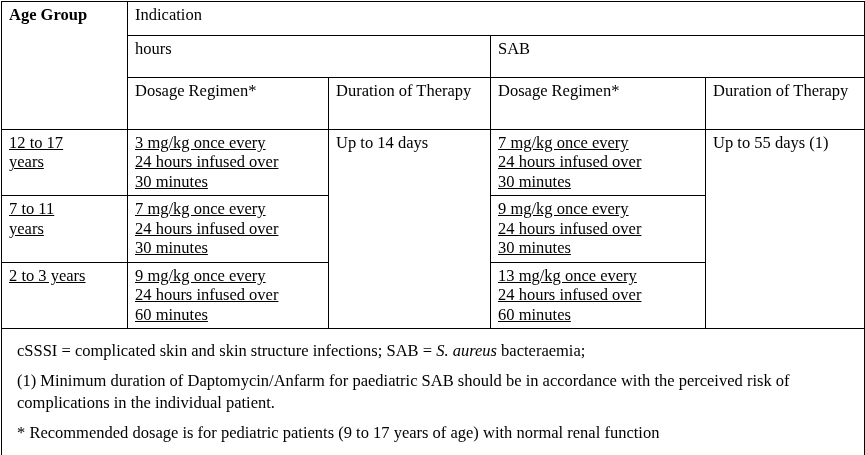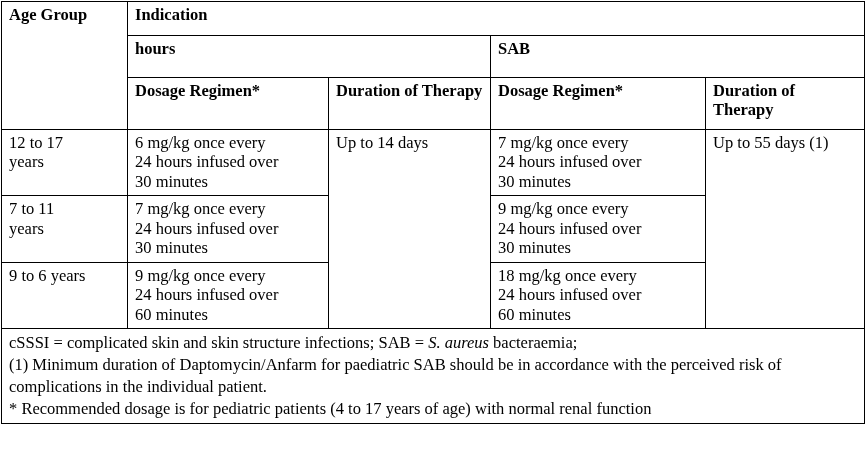--- a/index.html
+++ b/index.html
@@ -35,51 +35,51 @@
     background: #ffffff;
   }
   
   col.c-age      { width: 126px; }
   col.c-cssi-dos { width: 201px; }
   col.c-cssi-dur { width: 162px; }
   col.c-sab-dos  { width: 215px; }
   col.c-sab-dur  { width: 159px; }
 
   .hd {
-    font-weight: bold;
+    font-weight: normal;
   }
   .cell-age {
     vertical-align: middle;
   }
   .cell-agehead {
     vertical-align: middle;
     font-weight: bold;
     margin-left: 8px;
   }
   .cell-dur {
     vertical-align: middle;
     margin-left: 24px;
   }
   .h-indication { height: 26px; }
   .h-ind2 { height: 34px; }
   .h-sub  { height: 44px; margin-top: 33px; }
 
   .pad-ind { padding-top: 2px; padding-bottom: 2px; }
   .pad-sub { padding-top: 7px; padding-bottom: 7px; }
-  .pad-body { padding-top: 4px; padding-bottom: 6px; }
+  .pad-body { padding-top: 4px; padding-bottom: 6px; text-decoration: underline; }
 
   .lines span { display: block; white-space: nowrap; }
 
   .notes {
     font-size: 16.5px;
     line-height: 1.32;
     padding: 7px 8px 6px 9px;
   }
   .notes p {
-    margin: 0;
+    margin: 8px;
     white-space: normal;
     font-family: Liberation Serif, serif;
   }
   .notes i { font-style: italic; }
 </style>
 </head>
 <body>
 
 <div class="sheet">
 
@@ -106,21 +106,21 @@
         <td class="hd pad-sub h-sub">Dosage Regimen*</td>
         <td class="hd pad-sub h-sub">Duration of Therapy</td>
       </tr>
 
       <tr>
         <td class="cell-age pad-body lines">
           <span>12 to 17</span>
           <span>years</span>
         </td>
         <td class="pad-body lines">
-          <span>6 mg/kg once every</span>
+          <span>3 mg/kg once every</span>
           <span>24 hours infused over</span>
           <span>30 minutes</span>
         </td>
         <td class="cell-dur" rowspan="3">Up to 14 days</td>
         <td class="pad-body lines">
           <span>7 mg/kg once every</span>
           <span>24 hours infused over</span>
           <span>30 minutes</span>
         </td>
         <td class="cell-dur" rowspan="3">Up to 55 days (1)</td>
@@ -138,37 +138,37 @@
         </td>
         <td class="pad-body lines">
           <span>9 mg/kg once every</span>
           <span>24 hours infused over</span>
           <span>30 minutes</span>
         </td>
       </tr>
 
       <tr>
         <td class="cell-age pad-body lines">
-          <span>9 to 6 years</span>
+          <span>2 to 3 years</span>
         </td>
         <td class="pad-body lines">
           <span>9 mg/kg once every</span>
           <span>24 hours infused over</span>
           <span>60 minutes</span>
         </td>
         <td class="pad-body lines">
-          <span>18 mg/kg once every</span>
+          <span>13 mg/kg once every</span>
           <span>24 hours infused over</span>
           <span>60 minutes</span>
         </td>
       </tr>
 
       <tr>
         <td class="notes" colspan="5">
           <p><span>cSSSI = complicated skin and skin structure infections; SAB = </span><i>S. aureus</i><span> bacteraemia;</span></p>
           <p>(1) Minimum duration of Daptomycin/Anfarm for paediatric SAB should be in accordance with the perceived risk of complications in the individual patient.</p>
-          <p>* Recommended dosage is for pediatric patients (4 to 17 years of age) with normal renal function</p>
+          <p>* Recommended dosage is for pediatric patients (9 to 17 years of age) with normal renal function</p>
         </td>
       </tr>
     </tbody>
   </table>
 
 </div>
 
 </body></html>

